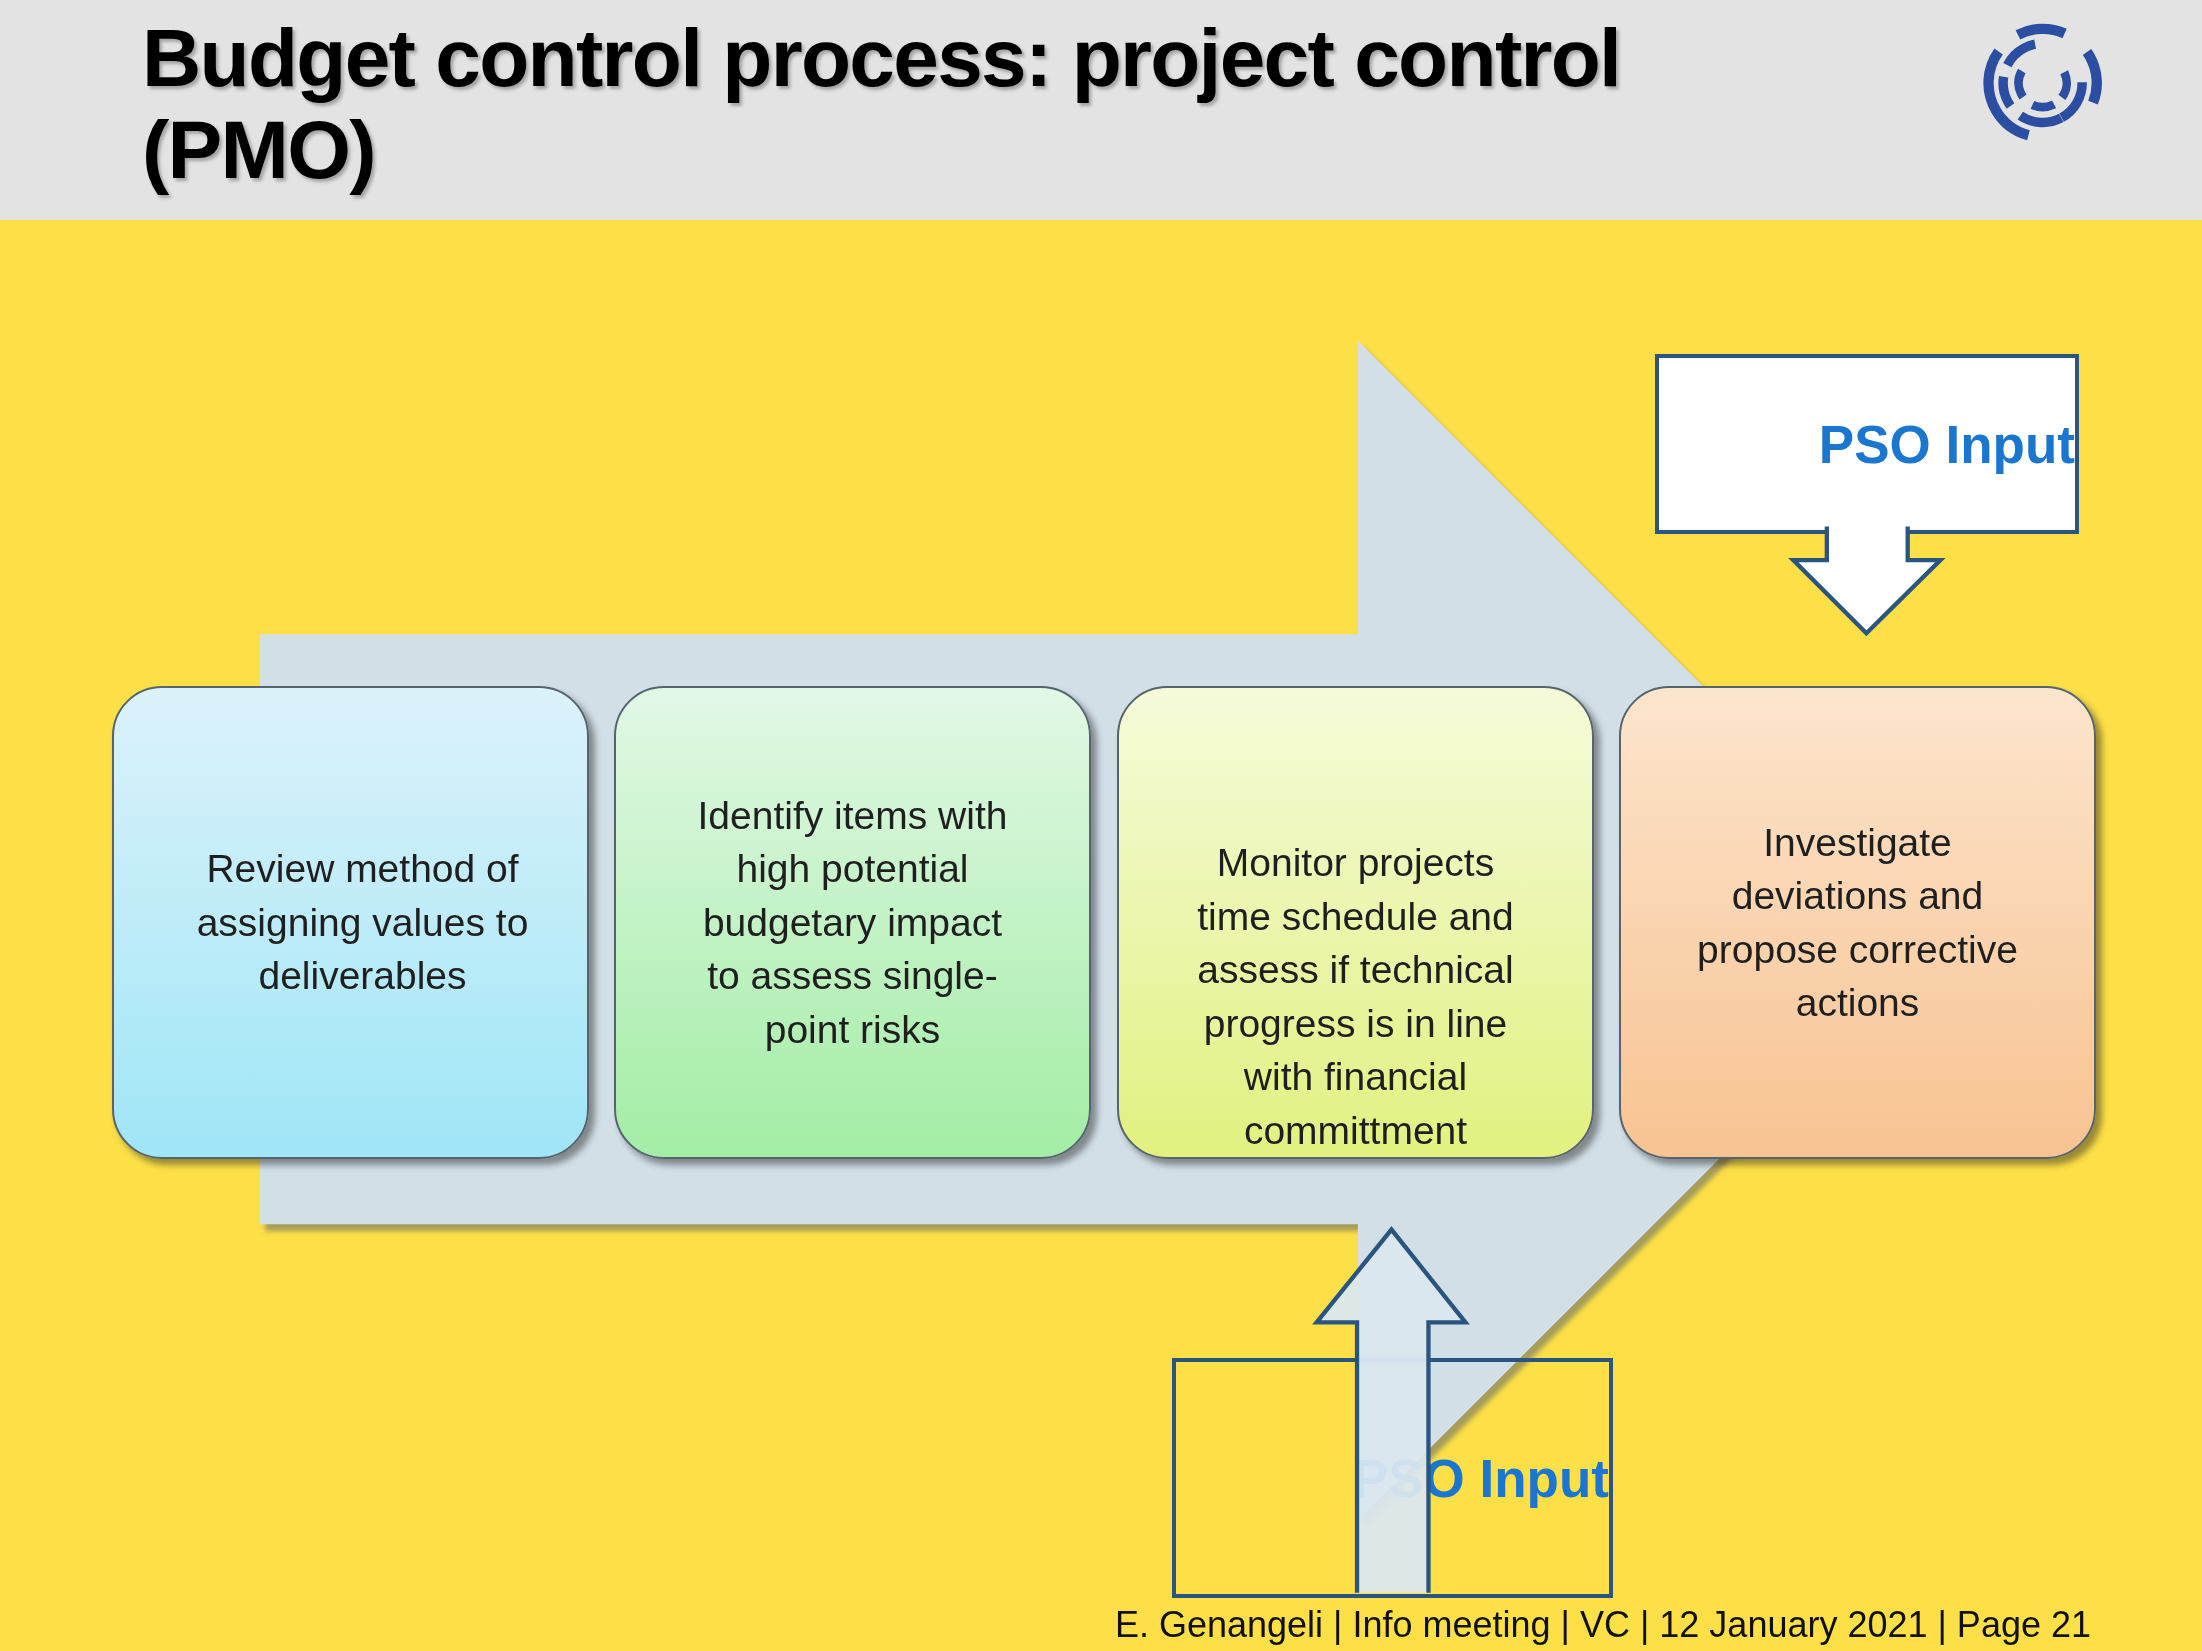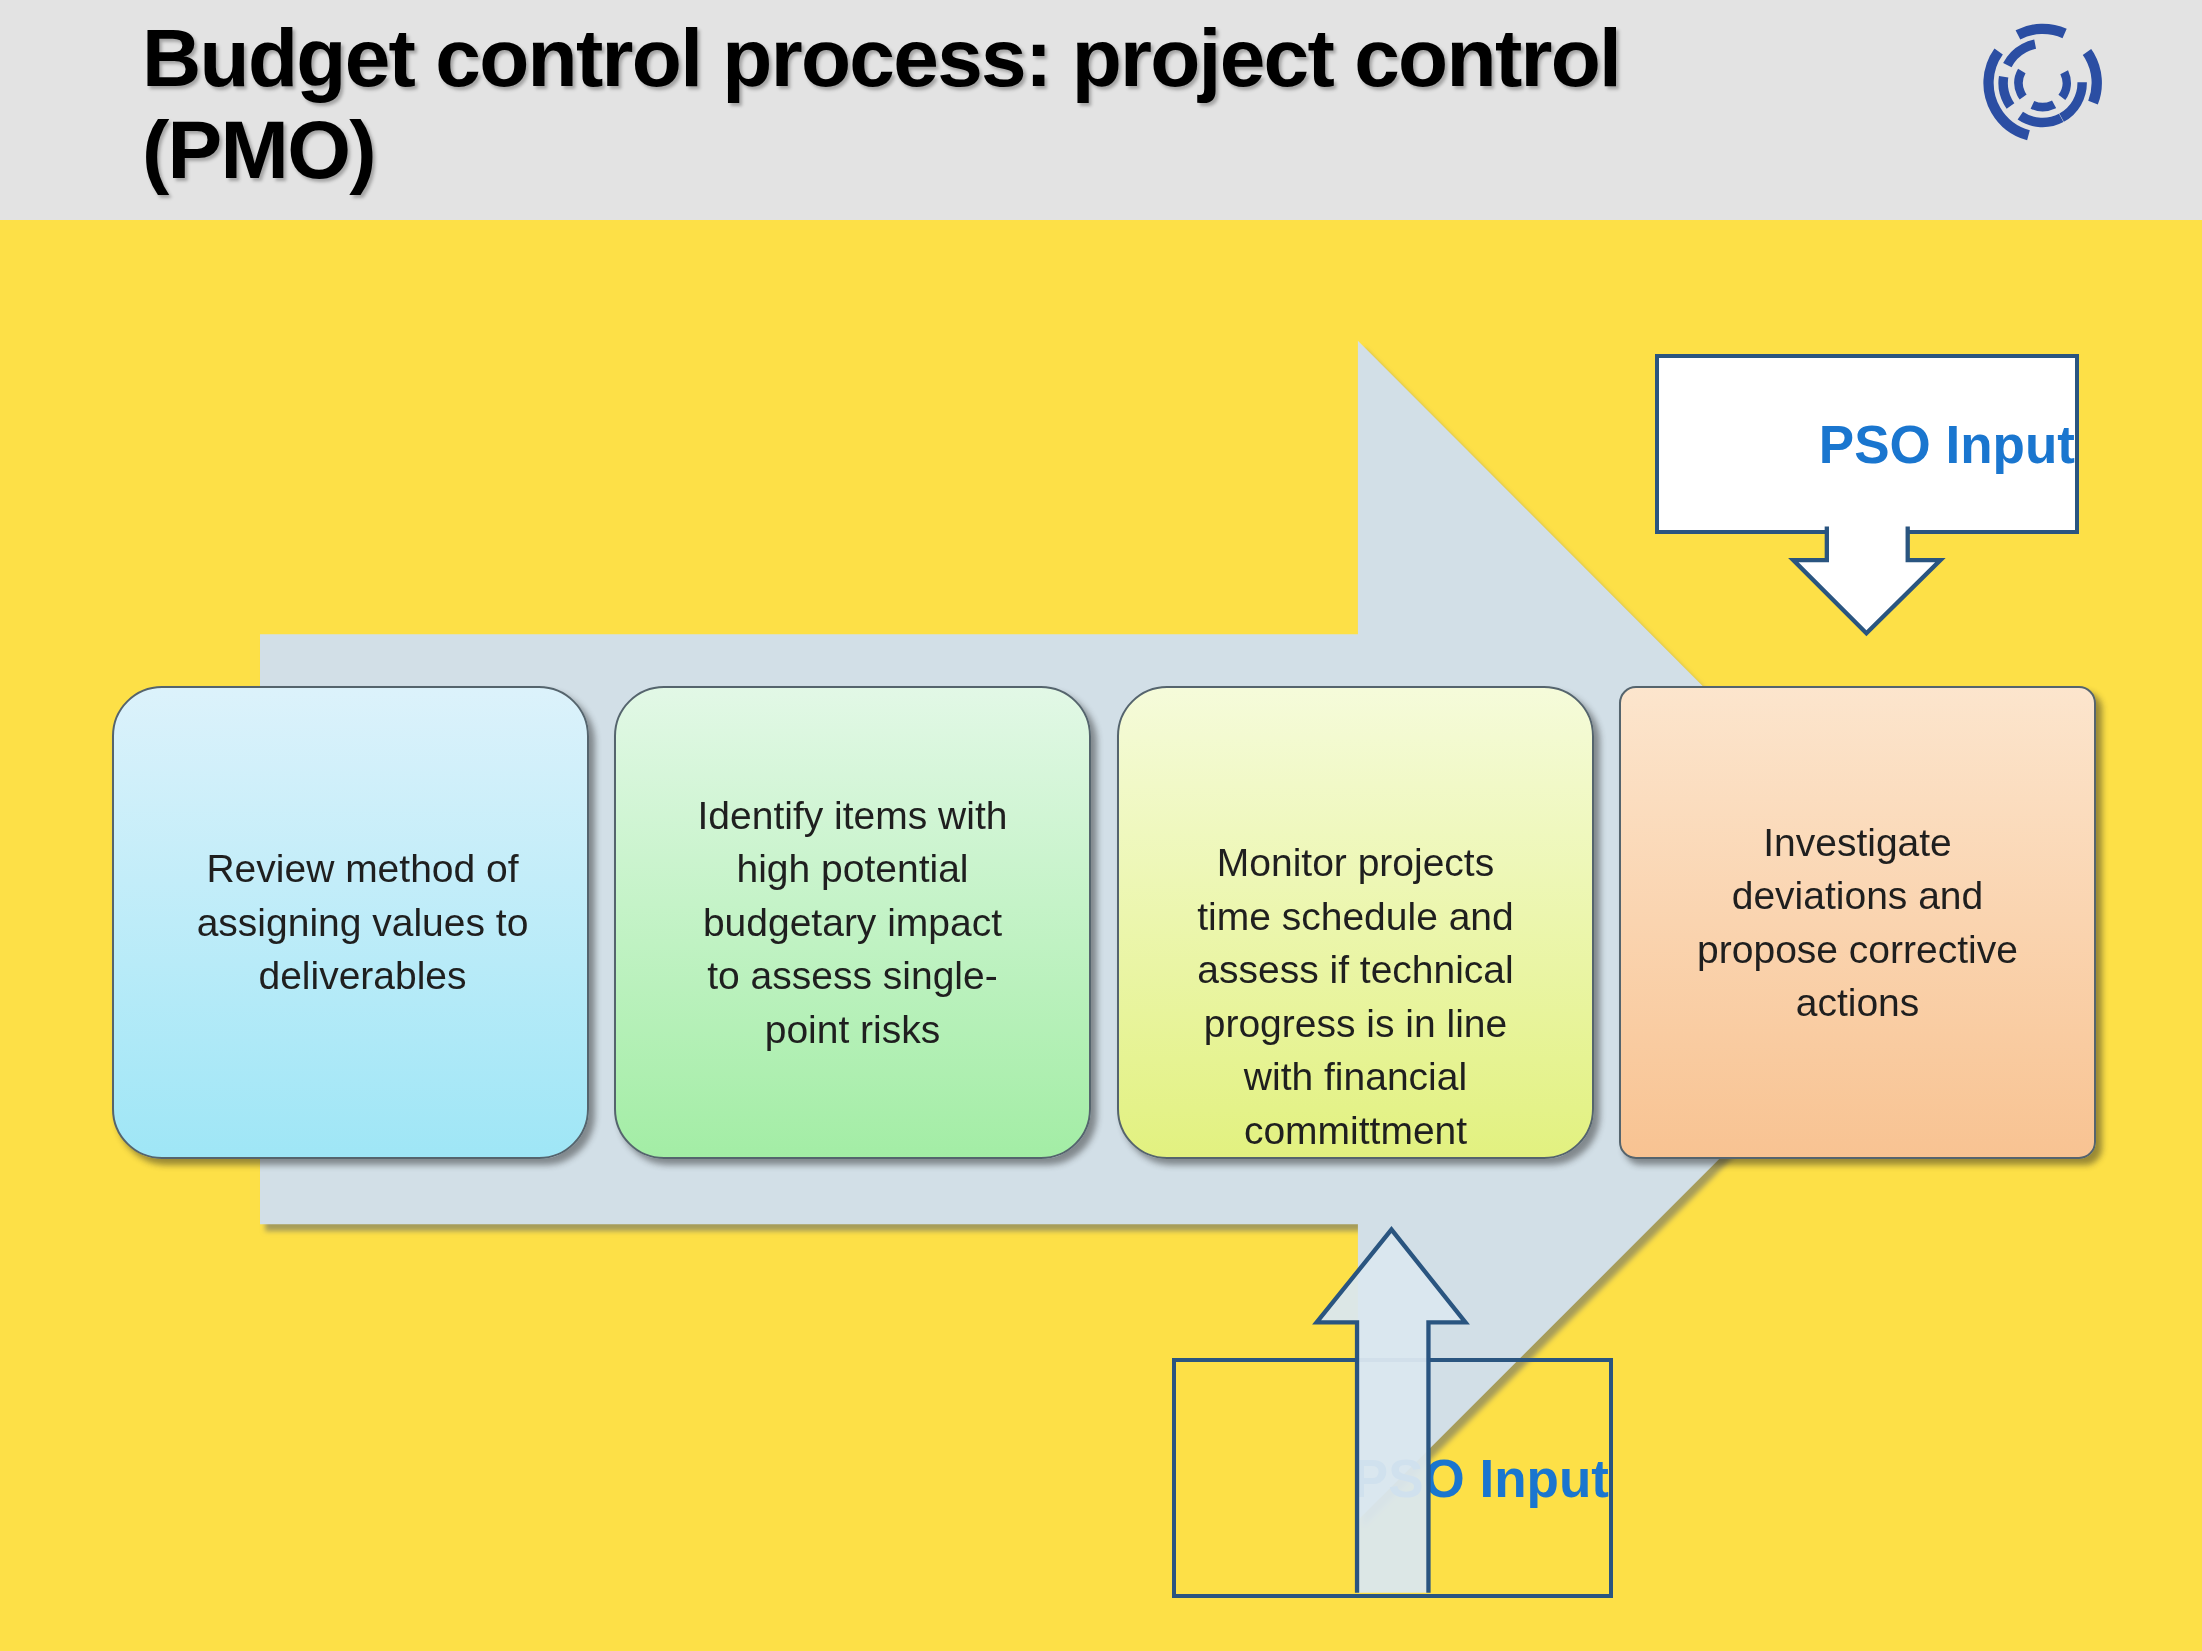--- a/index.html
+++ b/index.html
@@ -21,21 +21,21 @@
   
   .pbox{
     position:absolute;top:686px;width:477px;height:473px;box-sizing:border-box;z-index:3;
     border:2.6px solid var(--box_border);border-radius:50px;
     box-shadow:5.2px 6px 6px rgba(30,30,30,0.45);
     display:flex;align-items:center;justify-content:center;text-align:center;
   }
   .pbox .ptext{
     font-size:39px;line-height:1.37;color:var(--box_text);white-space:pre-line;padding:0 15.5px;
   }
-  .b0{left:112px;} .b1{left:614px;} .b2{left:1117px;align-items:flex-end;} .b3{left:1619px;border-radius:17px;}
+  .b0{left:112px;} .b1{left:614px;} .b2{left:1117px;align-items:flex-end;} .b3{left:1619px;}
   
   .callout-rect{
     position:absolute;box-sizing:border-box;border:4.3px solid var(--callout_border);z-index:4;
     display:flex;align-items:center;justify-content:flex-end;padding-left:48px;
   }
   .callout-top{left:1655px;top:354px;width:424px;height:180px;background:#ffffff;}
   .callout-bottom{left:1172px;top:1358px;width:441px;height:240px;background:transparent;}
   .pso-label{
     font-size:53px;font-weight:bold;color:var(--pso_text);letter-spacing:0px;z-index:6;position:relative;
   }
@@ -103,15 +103,16 @@
 
   <div class="callout-rect callout-bottom">
     <div class="pso-label">PSO Input</div>
   </div>
 
   <svg class="overlay" viewBox="0 0 2560 1920">
     <path class="down-arrow-path" d="M 2123,612 L 2123,651 L 2084,651 L 2169,736 L 2255,651 L 2217,651 L 2217,612"></path>
     <path class="up-arrow-path" d="M 1577,1851 L 1577,1537 L 1530,1537 L 1617,1429 L 1703,1537 L 1660,1537 L 1660,1851"></path>
   </svg>
 
+  <div class="footer">E. Genangeli | Info meeting | VC | 12 January 2021 | Page 21</div>
 
 </div>
 
 
 </body></html>

